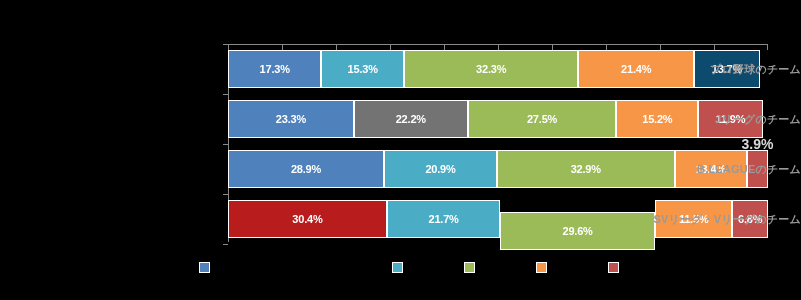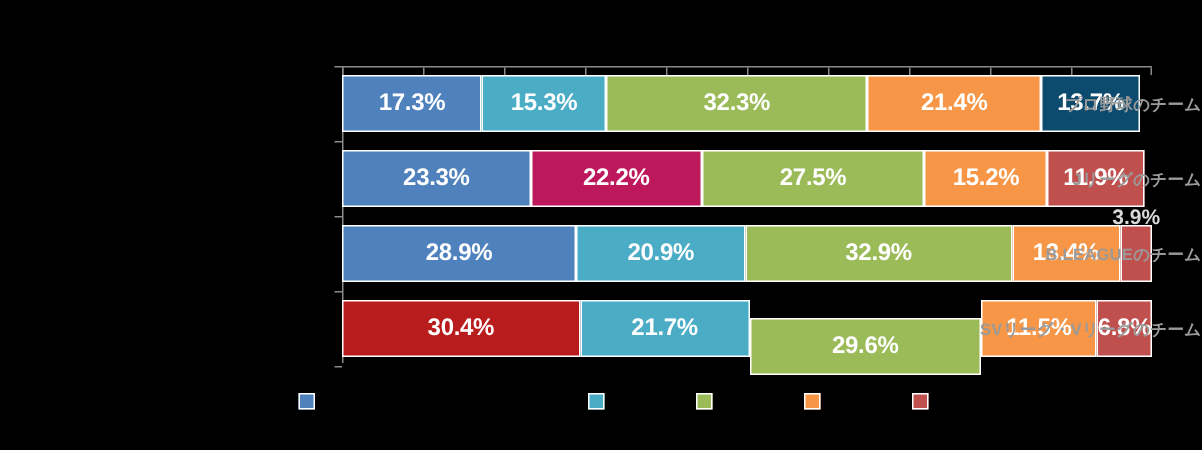--- a/index.html
+++ b/index.html
@@ -80,21 +80,21 @@
     height: 38px;
     box-sizing: border-box;
     border: 1px solid #ffffff;
     display: flex;
     align-items: center;
     justify-content: center;
     overflow: visible;
   }
   .seg .seg-label {
     color: #ffffff;
-    font-size: 16px;
+    font-size: 11px;
     font-weight: bold;
     letter-spacing: -0.2px;
     white-space: nowrap;
   }
 
   
   .seg .seg-callout {
     position: absolute;
     bottom: 38px;
     left: 50%;
@@ -190,21 +190,21 @@
           <span class="seg-label">21.4%</span>
         </div>
         <div class="seg" style="width: 66px; background: #0c4a6e;">
           <span class="seg-label">13.7%</span>
         </div>
       </div>
       <div class="row" style="top: 56px;">
         <div class="seg" style="width: 125.82px; background: rgb(79, 129, 189);">
           <span class="seg-label">23.3%</span>
         </div>
-        <div class="seg" style="width: 114px; background: #be185d;">
+        <div class="seg" style="width: 114px; background: #737373;">
           <span class="seg-label">22.2%</span>
         </div>
         <div class="seg" style="width: 148.5px; background: rgb(155, 187, 89);">
           <span class="seg-label">27.5%</span>
         </div>
         <div class="seg" style="width: 82.08px; background: rgb(247, 150, 70);">
           <span class="seg-label">15.2%</span>
         </div>
         <div class="seg" style="width: 64.26px; background: rgb(192, 80, 77);">
           <span class="seg-label">11.9%</span>

